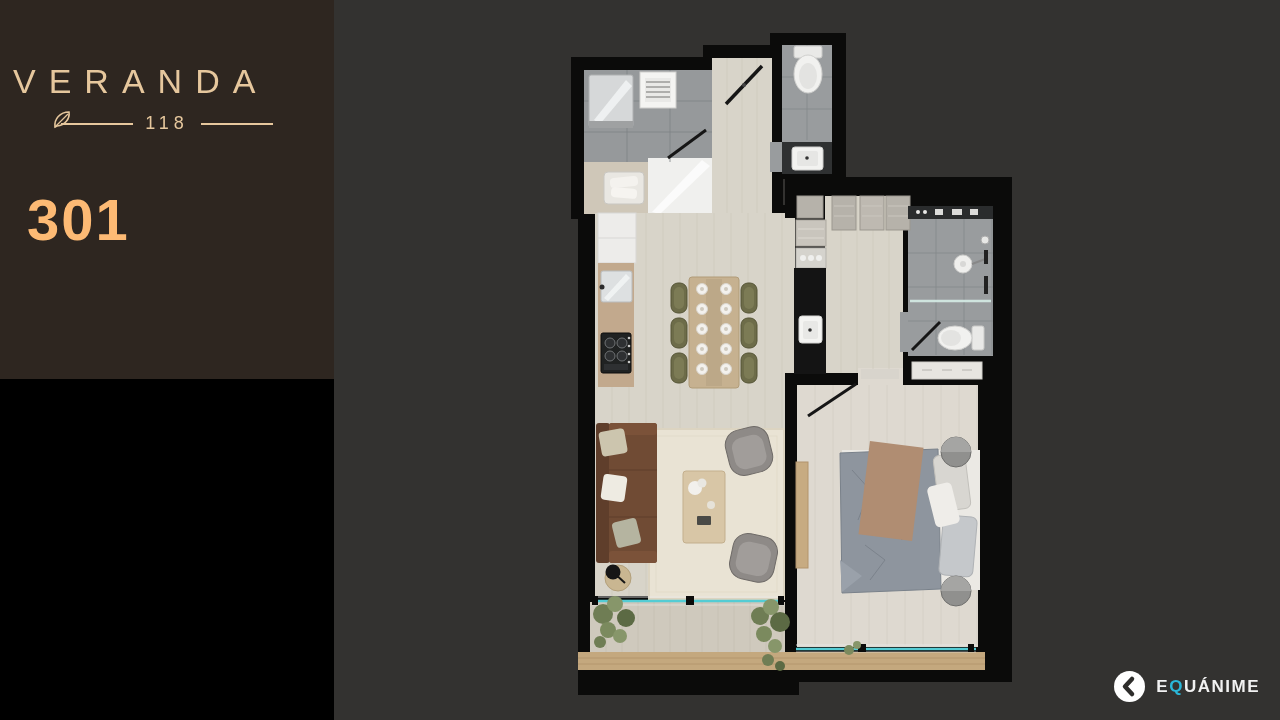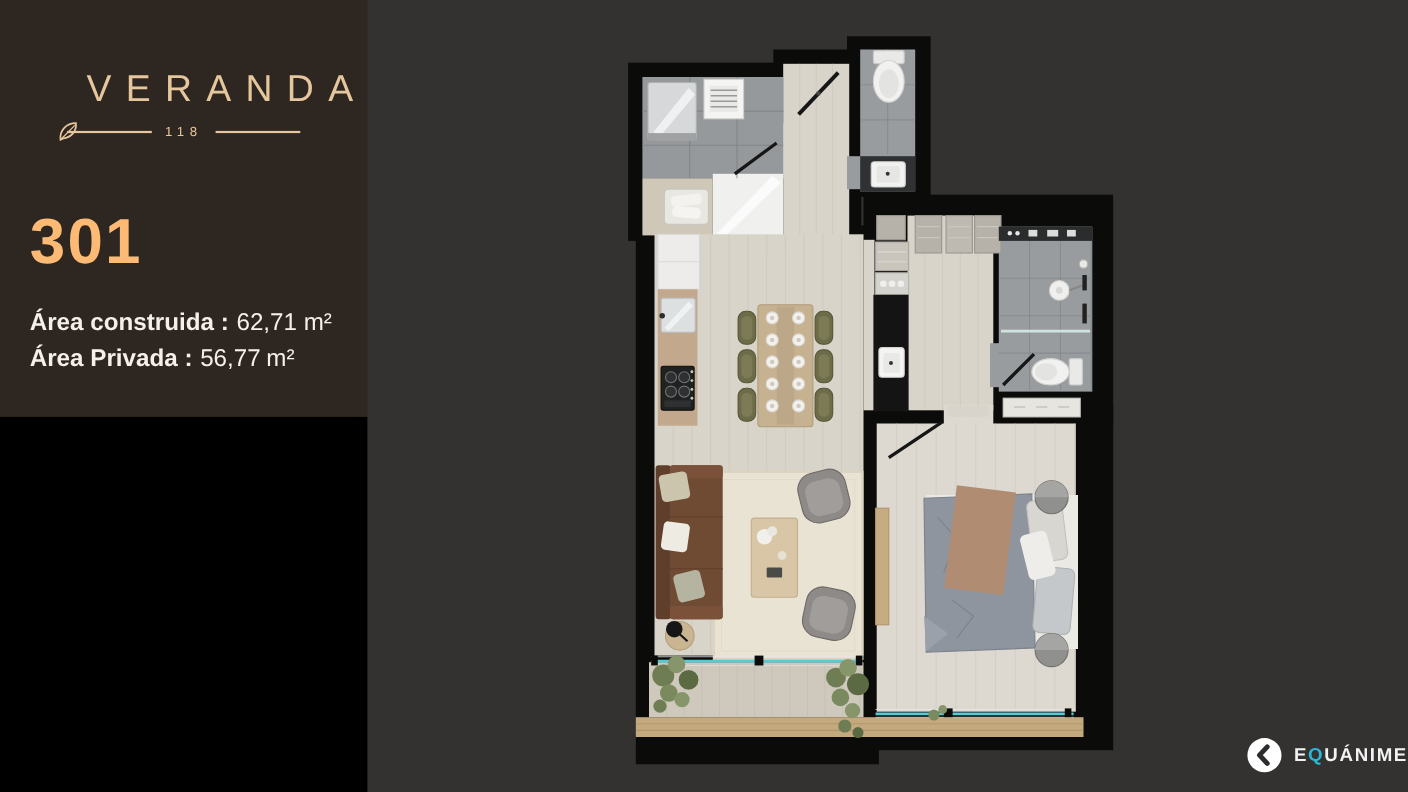--- a/index.html
+++ b/index.html
@@ -13,45 +13,45 @@
   }
   
   .panel-brown {
     position:absolute; left:0; top:0; width:334px; height:379px;
     background:#2e2620;
   }
   .panel-black {
     position:absolute; left:0; top:379px; width:334px; height:341px;
     background:#000000;
   }
-  .logo-wrap { position:absolute; top:62px; left:0; width:334px; text-align:right; }
+  .logo-wrap { position:absolute; top:62px; left:0; width:334px; text-align:left; }
   .logo-text {
     display:inline-block;
     font-size:34px; font-weight:400; letter-spacing:13px;
     color:#e6c79d; padding-left:13px;
   }
   .logo-leaf { position:absolute; left:52px; top:48px; }
   .logo-sub {
     width:212px; margin:12px auto 0; display:flex; align-items:center; gap:12px;
   }
   .logo-line { flex:1; height:2px; background:#e6c79d; }
-  .logo-number { font-size:12px; letter-spacing:5px; color:#e6c79d; }
+  .logo-number { font-size:18px; letter-spacing:5px; color:#e6c79d; }
   .unit-number {
     position:absolute; top:186px; left:27px;
     font-size:58px; font-weight:700; letter-spacing:2px; color:#fdba74;
   }
   .areas { position:absolute; top:276px; left:27px; font-size:22px; line-height:1.5; color:#f5f0e9; }
   .areas .b { font-weight:700; }
   .areas .r { font-weight:400; margin-left:7px; }
   .areas .u { font-weight:400; margin-left:5px; }
   
   .floorplan { position:absolute; left:565px; top:25px; }
   
   .publisher {
-    position:absolute; right:0; bottom:18px;
+    position:absolute; right:20px; bottom:18px;
     display:flex; align-items:center; gap:11px;
   }
   .pub-circle {
     width:31px; height:31px; border-radius:50%; background:#ffffff;
     display:flex; align-items:center; justify-content:center;
   }
   .pub-name { font-size:17px; font-weight:600; letter-spacing:1.5px; color:#f2f2f2; }
   .pub-name .accent { color:#2ab7d8; }
 </style>
 </head>
@@ -66,24 +66,20 @@
     <div class="logo-text">VERANDA</div>
     <div class="logo-sub">
       <div class="logo-line"></div>
       <div class="logo-number">118</div>
       <div class="logo-line"></div>
     </div>
   </div>
 
   <div class="unit-number">301</div>
 
-  <div class="areas">
-    <div><span class="b">Área construida :</span><span class="r">62,71 m²</span></div>
-    <div><span class="b">Área Privada :</span><span class="b r">56,77</span><span class="u">m²</span></div>
-  </div>
 </div>
 
 <div class="panel-black">
   
 </div>
 
 <svg class="floorplan" width="460" height="670" viewBox="565 25 460 670">
 
   <g fill="#0b0b0a">
     <rect x="571" y="57" width="152" height="162"></rect>

